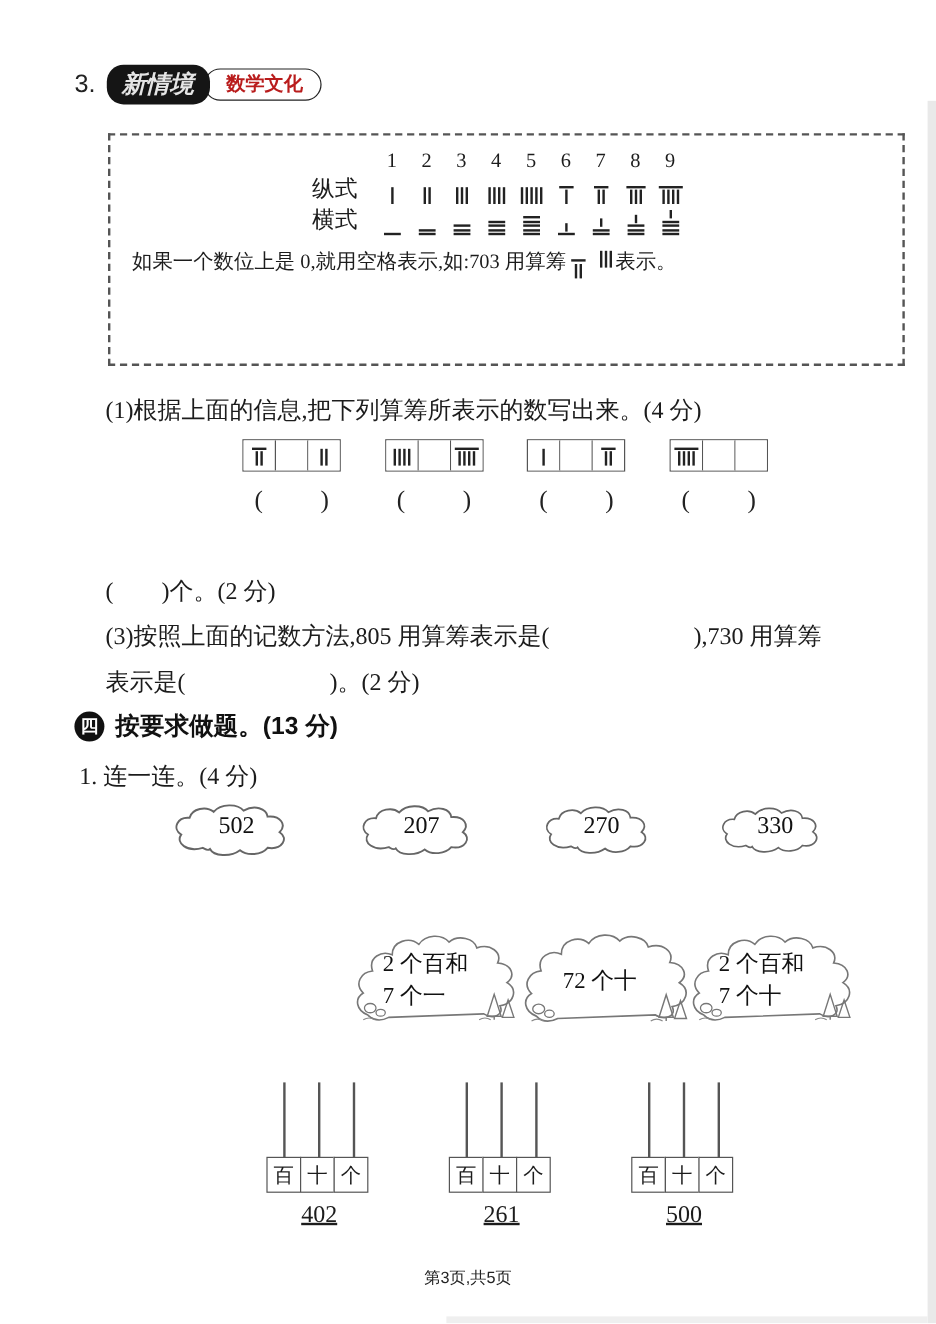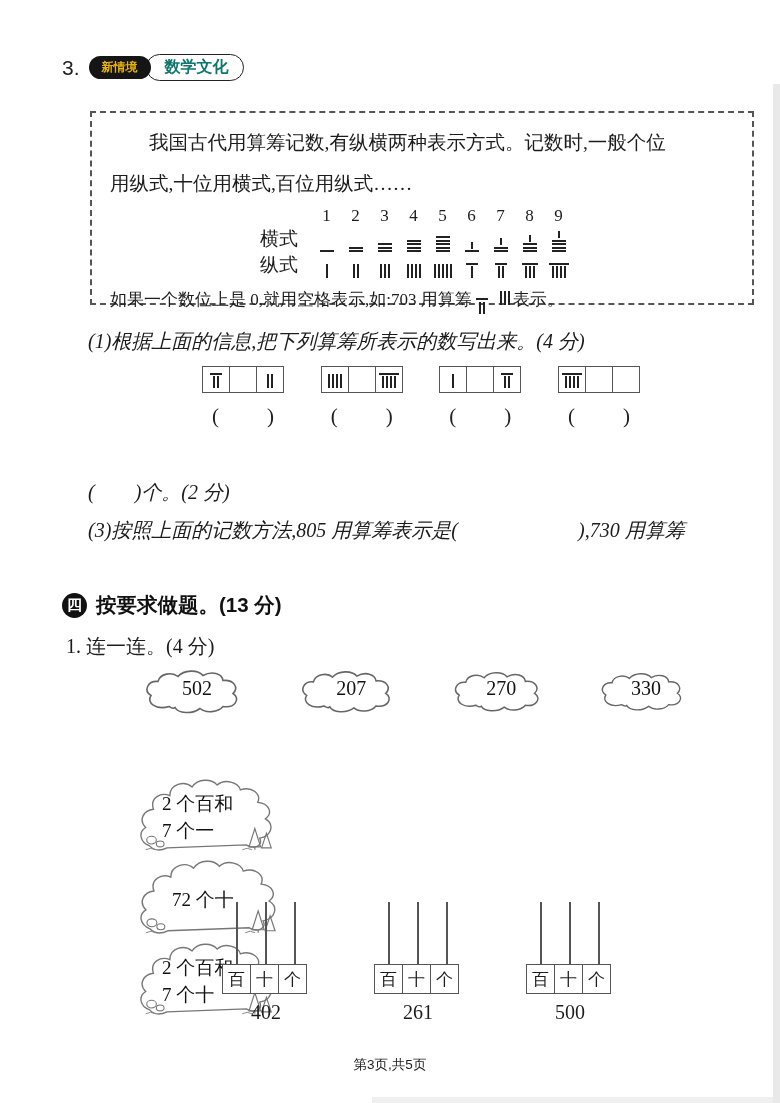--- a/index.html
+++ b/index.html
@@ -2,25 +2,25 @@
 <html><head>
 <meta charset="utf-8">
 <style>
   html,body{margin:0;padding:0;background:#fff;}
   .page{position:relative;width:780px;height:1103px;background:#fff;overflow:hidden;
         font-family:"Liberation Serif",serif;color:#1c1c1c;}
   .abs{position:absolute;white-space:nowrap;}
   
   .header{display:flex;align-items:center;gap:9px;}
   .hnum{font-family:"Liberation Sans",sans-serif;font-size:21px;color:#222;}
-  .badge-dark{position:relative;z-index:2;background:#151515;color:#eab308;border-radius:14px;
-    padding:3px 13px;font-family:"Liberation Sans",sans-serif;font-weight:bold;font-size:12px;}
+  .badge-dark{position:relative;z-index:2;background:#151515;color:#e5e5e5;border-radius:14px;
+    padding:3px 13px;font-family:"Liberation Sans",sans-serif;font-weight:bold;font-size:20px;font-style:italic;}
   .badge-light{position:relative;z-index:1;margin-left:-14px;background:#fff;border:1.6px solid #222;
     border-radius:14px;padding:2px 14px 2px 18px;font-family:"Liberation Sans",sans-serif;
-    font-weight:bold;font-size:16px;color:#0f766e;}
+    font-weight:bold;font-size:16px;color:#b91c1c;}
   
   .intro-box{position:absolute;left:90px;top:111px;width:664px;height:194px;box-sizing:border-box;
     border:2px dashed #555;padding:9px 18px 0 18px;}
   .ipara{font-size:19.5px;line-height:41px;}
   .ipara .ind{display:block;padding-left:39px;}
   .rodtable{margin-left:150px;margin-top:1px;}
   .trow{display:flex;align-items:flex-end;}
   .trow.digits{height:21px;}
   .trow.rods{height:26px;}
   .tlabel{width:52px;font-size:19px;align-self:center;}
@@ -29,94 +29,186 @@
   .inote{display:flex;align-items:center;font-size:17px;margin-top:7px;}
   
   .rod{display:inline-flex;align-items:flex-end;justify-content:center;height:17px;}
   .rv{display:flex;gap:2px;align-items:flex-end;}
   .rb{display:block;width:2px;height:14px;background:#222;}
   .rc{display:flex;flex-direction:column;align-items:center;gap:1.5px;}
   .rtop{display:block;height:2px;background:#222;}
   .hb{display:block;height:2px;width:14px;background:#222;}
   .hstem{display:block;width:2px;height:7px;background:#222;}
   
-  .qtext{font-size:20px;font-style:italic;}
+  .qtext{font-size:20px;}
   
   .boxesrow{display:flex;justify-content:space-between;width:442px;}
   .boxgroup{width:86px;}
   .rodbox{display:flex;border:1.6px solid #555;width:fit-content;margin:0 auto;}
   .rodcell{width:26px;height:25px;border-right:1px solid #555;display:flex;align-items:center;justify-content:center;background:#fff;}
   .rodcell:last-child{border-right:none;}
   .ansparen{width:62px;margin:11px auto 0;display:flex;justify-content:space-between;font-size:21px;color:#222;}
   
   .sec4{display:flex;align-items:center;}
   .circle-badge{width:25px;height:25px;border-radius:50%;background:#111;color:#fff;display:flex;
     align-items:center;justify-content:center;font-family:"Liberation Sans",sans-serif;
     font-weight:bold;font-size:15px;}
   .sec-title{margin-left:9px;font-family:"Liberation Sans",sans-serif;font-weight:bold;font-size:20.5px;color:#111;}
   .itemlabel{font-size:20px;}
   
   .cloudsrow{display:flex;justify-content:space-between;align-items:flex-start;width:552px;}
   .cloud{position:relative;}
   .cloud svg{display:block;}
   .cloud .num{position:absolute;left:0;right:0;top:9px;text-align:center;font-size:20px;color:#111;}
   
-  .bushesrow{display:flex;justify-content:flex-end;width:577px;flex-direction:column;}
+  .bushesrow{display:flex;justify-content:flex-end;width:577px;}
   .bush{position:relative;width:140px;height:82px;}
   .bush svg{display:block;}
   .bushtext{position:absolute;left:24px;top:16px;font-size:19px;line-height:27px;color:#111;}
   .bushtext.single{top:30px;left:34px;}
   
   .abacusrow{display:flex;justify-content:space-between;width:392px;}
   .abacus{width:88px;}
   .ab-rods{position:relative;height:62px;}
   .ab-rods i{position:absolute;top:0;bottom:-1px;width:1.5px;background:#555;}
   .ab-box{display:flex;}
   .ab-cell{width:29px;height:30px;box-sizing:border-box;border:1.2px solid #555;margin-left:-1px;
     display:flex;align-items:center;justify-content:center;font-size:17px;background:#fff;}
   .ab-cell:first-child{margin-left:0;}
-  .ab-num{text-align:center;font-size:20px;margin-top:7px;}
+  .ab-num{text-align:center;font-size:20px;margin-top:7px;text-decoration:underline;}
   
   .footer{position:absolute;top:1056px;left:0;right:0;text-align:center;
     font-family:"Liberation Sans",sans-serif;font-size:13.5px;color:#222;}
   .scan-right{position:absolute;top:84px;right:0;width:7px;bottom:0;background:#e9e9e9;}
   .scan-bottom{position:absolute;left:372px;right:7px;bottom:0;height:6px;background:#efefef;}
 </style>
 </head>
 <body>
 
 <div class="page">
 
   <div class="abs header" style="left:62px;top:54px;">
     <span class="hnum">3.</span>
     <span class="badge-dark">新情境</span>
     <span class="badge-light">数学文化</span>
   </div>
 
   <div class="intro-box">
-    <div class="ipara">
-      <span class="ind">我国古代用算筹记数,有纵横两种表示方式。记数时,一般个位</span>
-      <span>用纵式,十位用横式,百位用纵式……</span>
-    </div>
     <div class="rodtable">
       <div class="trow digits">
         <span class="tlabel"></span>
         <span class="tcells">
             <span class="tcell">1</span>
             <span class="tcell">2</span>
             <span class="tcell">3</span>
             <span class="tcell">4</span>
             <span class="tcell">5</span>
             <span class="tcell">6</span>
             <span class="tcell">7</span>
             <span class="tcell">8</span>
             <span class="tcell">9</span>
           </span>
       </div>
       <div class="trow rods">
+        <span class="tlabel">纵式</span>
+        <span class="tcells">
+            <span class="tcell">
+              <span class="rod">
+                <span class="rv">
+                  <i class="rb"></i>
+                </span>
+              </span>
+            </span>
+            <span class="tcell">
+              <span class="rod">
+                <span class="rv">
+                  <i class="rb"></i>
+                  <i class="rb"></i>
+                </span>
+              </span>
+            </span>
+            <span class="tcell">
+              <span class="rod">
+                <span class="rv">
+                  <i class="rb"></i>
+                  <i class="rb"></i>
+                  <i class="rb"></i>
+                </span>
+              </span>
+            </span>
+            <span class="tcell">
+              <span class="rod">
+                <span class="rv">
+                  <i class="rb"></i>
+                  <i class="rb"></i>
+                  <i class="rb"></i>
+                  <i class="rb"></i>
+                </span>
+              </span>
+            </span>
+            <span class="tcell">
+              <span class="rod">
+                <span class="rv">
+                  <i class="rb"></i>
+                  <i class="rb"></i>
+                  <i class="rb"></i>
+                  <i class="rb"></i>
+                  <i class="rb"></i>
+                </span>
+              </span>
+            </span>
+            <span class="tcell">
+              <span class="rod">
+                <span class="rc">
+                  <i class="rtop" style="width: 12px;"></i>
+                  <span class="rv">
+                    <i class="rb" style="height: 12px;"></i>
+                  </span>
+                </span>
+              </span>
+            </span>
+            <span class="tcell">
+              <span class="rod">
+                <span class="rc">
+                  <i class="rtop" style="width: 12px;"></i>
+                  <span class="rv">
+                    <i class="rb" style="height: 12px;"></i>
+                    <i class="rb" style="height: 12px;"></i>
+                  </span>
+                </span>
+              </span>
+            </span>
+            <span class="tcell">
+              <span class="rod">
+                <span class="rc">
+                  <i class="rtop" style="width: 16px;"></i>
+                  <span class="rv">
+                    <i class="rb" style="height: 12px;"></i>
+                    <i class="rb" style="height: 12px;"></i>
+                    <i class="rb" style="height: 12px;"></i>
+                  </span>
+                </span>
+              </span>
+            </span>
+            <span class="tcell">
+              <span class="rod">
+                <span class="rc">
+                  <i class="rtop" style="width: 20px;"></i>
+                  <span class="rv">
+                    <i class="rb" style="height: 12px;"></i>
+                    <i class="rb" style="height: 12px;"></i>
+                    <i class="rb" style="height: 12px;"></i>
+                    <i class="rb" style="height: 12px;"></i>
+                  </span>
+                </span>
+              </span>
+            </span>
+          </span>
+      </div>
+      <div class="trow rods">
         <span class="tlabel">横式</span>
         <span class="tcells">
             <span class="tcell">
               <span class="rod">
                 <span class="rc">
                   <i class="hb"></i>
                 </span>
               </span>
             </span>
             <span class="tcell">
@@ -185,116 +277,20 @@
               </span>
             </span>
             <span class="tcell">
               <span class="rod">
                 <span class="rc">
                   <i class="hstem"></i>
                   <i class="hb"></i>
                   <i class="hb"></i>
                   <i class="hb"></i>
                   <i class="hb"></i>
-                </span>
-              </span>
-            </span>
-          </span>
-      </div>
-      <div class="trow rods">
-        <span class="tlabel">纵式</span>
-        <span class="tcells">
-            <span class="tcell">
-              <span class="rod">
-                <span class="rv">
-                  <i class="rb"></i>
-                </span>
-              </span>
-            </span>
-            <span class="tcell">
-              <span class="rod">
-                <span class="rv">
-                  <i class="rb"></i>
-                  <i class="rb"></i>
-                </span>
-              </span>
-            </span>
-            <span class="tcell">
-              <span class="rod">
-                <span class="rv">
-                  <i class="rb"></i>
-                  <i class="rb"></i>
-                  <i class="rb"></i>
-                </span>
-              </span>
-            </span>
-            <span class="tcell">
-              <span class="rod">
-                <span class="rv">
-                  <i class="rb"></i>
-                  <i class="rb"></i>
-                  <i class="rb"></i>
-                  <i class="rb"></i>
-                </span>
-              </span>
-            </span>
-            <span class="tcell">
-              <span class="rod">
-                <span class="rv">
-                  <i class="rb"></i>
-                  <i class="rb"></i>
-                  <i class="rb"></i>
-                  <i class="rb"></i>
-                  <i class="rb"></i>
-                </span>
-              </span>
-            </span>
-            <span class="tcell">
-              <span class="rod">
-                <span class="rc">
-                  <i class="rtop" style="width: 12px;"></i>
-                  <span class="rv">
-                    <i class="rb" style="height: 12px;"></i>
-                  </span>
-                </span>
-              </span>
-            </span>
-            <span class="tcell">
-              <span class="rod">
-                <span class="rc">
-                  <i class="rtop" style="width: 12px;"></i>
-                  <span class="rv">
-                    <i class="rb" style="height: 12px;"></i>
-                    <i class="rb" style="height: 12px;"></i>
-                  </span>
-                </span>
-              </span>
-            </span>
-            <span class="tcell">
-              <span class="rod">
-                <span class="rc">
-                  <i class="rtop" style="width: 16px;"></i>
-                  <span class="rv">
-                    <i class="rb" style="height: 12px;"></i>
-                    <i class="rb" style="height: 12px;"></i>
-                    <i class="rb" style="height: 12px;"></i>
-                  </span>
-                </span>
-              </span>
-            </span>
-            <span class="tcell">
-              <span class="rod">
-                <span class="rc">
-                  <i class="rtop" style="width: 20px;"></i>
-                  <span class="rv">
-                    <i class="rb" style="height: 12px;"></i>
-                    <i class="rb" style="height: 12px;"></i>
-                    <i class="rb" style="height: 12px;"></i>
-                    <i class="rb" style="height: 12px;"></i>
-                  </span>
                 </span>
               </span>
             </span>
           </span>
       </div>
     </div>
     <div class="inote">
       <span>如果一个数位上是 0,就用空格表示,如:703 用算筹</span>
       <span style="margin-left:4px;"><span class="rod">
             <span class="rc">
@@ -438,20 +434,21 @@
       <div class="ansparen">
         <span>(</span>
         <span>)</span>
       </div>
     </div>
   </div>
 
   <div class="abs qtext" style="left:88px;top:479px;">(　　)个。(2 分)</div>
 
   <div class="abs qtext" style="left:88px;top:517px;">(3)按照上面的记数方法,805 用算筹表示是(　　　　　　),730 用算筹</div>
+  <div class="abs qtext" style="left:88px;top:555px;">表示是(　　　　　　)。(2 分)</div>
 
   <div class="abs sec4" style="left:62px;top:591px;">
     <span class="circle-badge">四</span>
     <span class="sec-title">按要求做题。(13 分)</span>
   </div>
 
   <div class="abs itemlabel" style="left:66px;top:633px;">1. 连一连。(4 分)</div>
 
   <div class="abs cloudsrow" style="left:142px;top:668px;">
     <div class="cloud">

